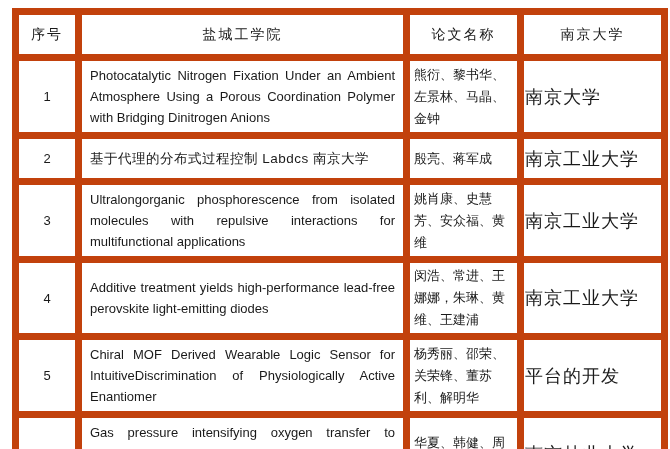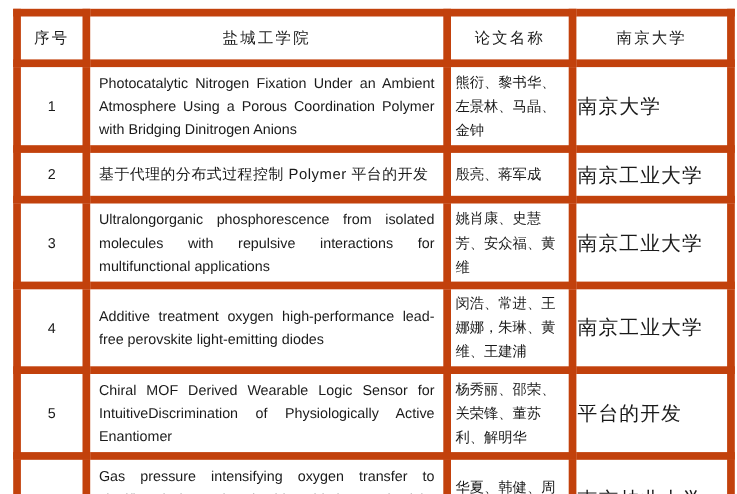--- a/index.html
+++ b/index.html
@@ -100,33 +100,33 @@
     </thead>
     <tbody>
       <tr class="r1">
         <td class="no-cell">1</td>
         <td class="title-cell">Photocatalytic Nitrogen Fixation Under an Ambient Atmosphere Using a Porous Coordination Polymer with Bridging Dinitrogen Anions</td>
         <td class="auth-cell">熊衍、黎书华、左景林、马晶、金钟</td>
         <td class="unit-cell">南京大学</td>
       </tr>
       <tr class="r2">
         <td class="no-cell">2</td>
-        <td class="title-cell cjk">基于代理的分布式过程控制 Polymer 平台的开发</td>
+        <td class="title-cell cjk">基于代理的分布式过程控制 Labdcs 南京大学</td>
         <td class="auth-cell">殷亮、蒋军成</td>
         <td class="unit-cell">南京工业大学</td>
       </tr>
       <tr class="r3">
         <td class="no-cell">3</td>
         <td class="title-cell">Ultralongorganic phosphorescence from isolated molecules with repulsive interactions for multifunctional applications</td>
         <td class="auth-cell">姚肖康、史慧芳、安众福、黄维</td>
         <td class="unit-cell">南京工业大学</td>
       </tr>
       <tr class="r4">
         <td class="no-cell">4</td>
-        <td class="title-cell">Additive treatment oxygen high-performance lead-free perovskite light-emitting diodes</td>
+        <td class="title-cell">Additive treatment yields high-performance lead-free perovskite light-emitting diodes</td>
         <td class="auth-cell">闵浩、常进、王娜娜，朱琳、黄维、王建浦</td>
         <td class="unit-cell">南京工业大学</td>
       </tr>
       <tr class="r5">
         <td class="no-cell">5</td>
         <td class="title-cell">Chiral MOF Derived Wearable Logic Sensor for IntuitiveDiscrimination of Physiologically Active Enantiomer</td>
         <td class="auth-cell">杨秀丽、邵荣、关荣锋、董苏利、解明华</td>
         <td class="unit-cell">平台的开发</td>
       </tr>
       <tr class="r6">

